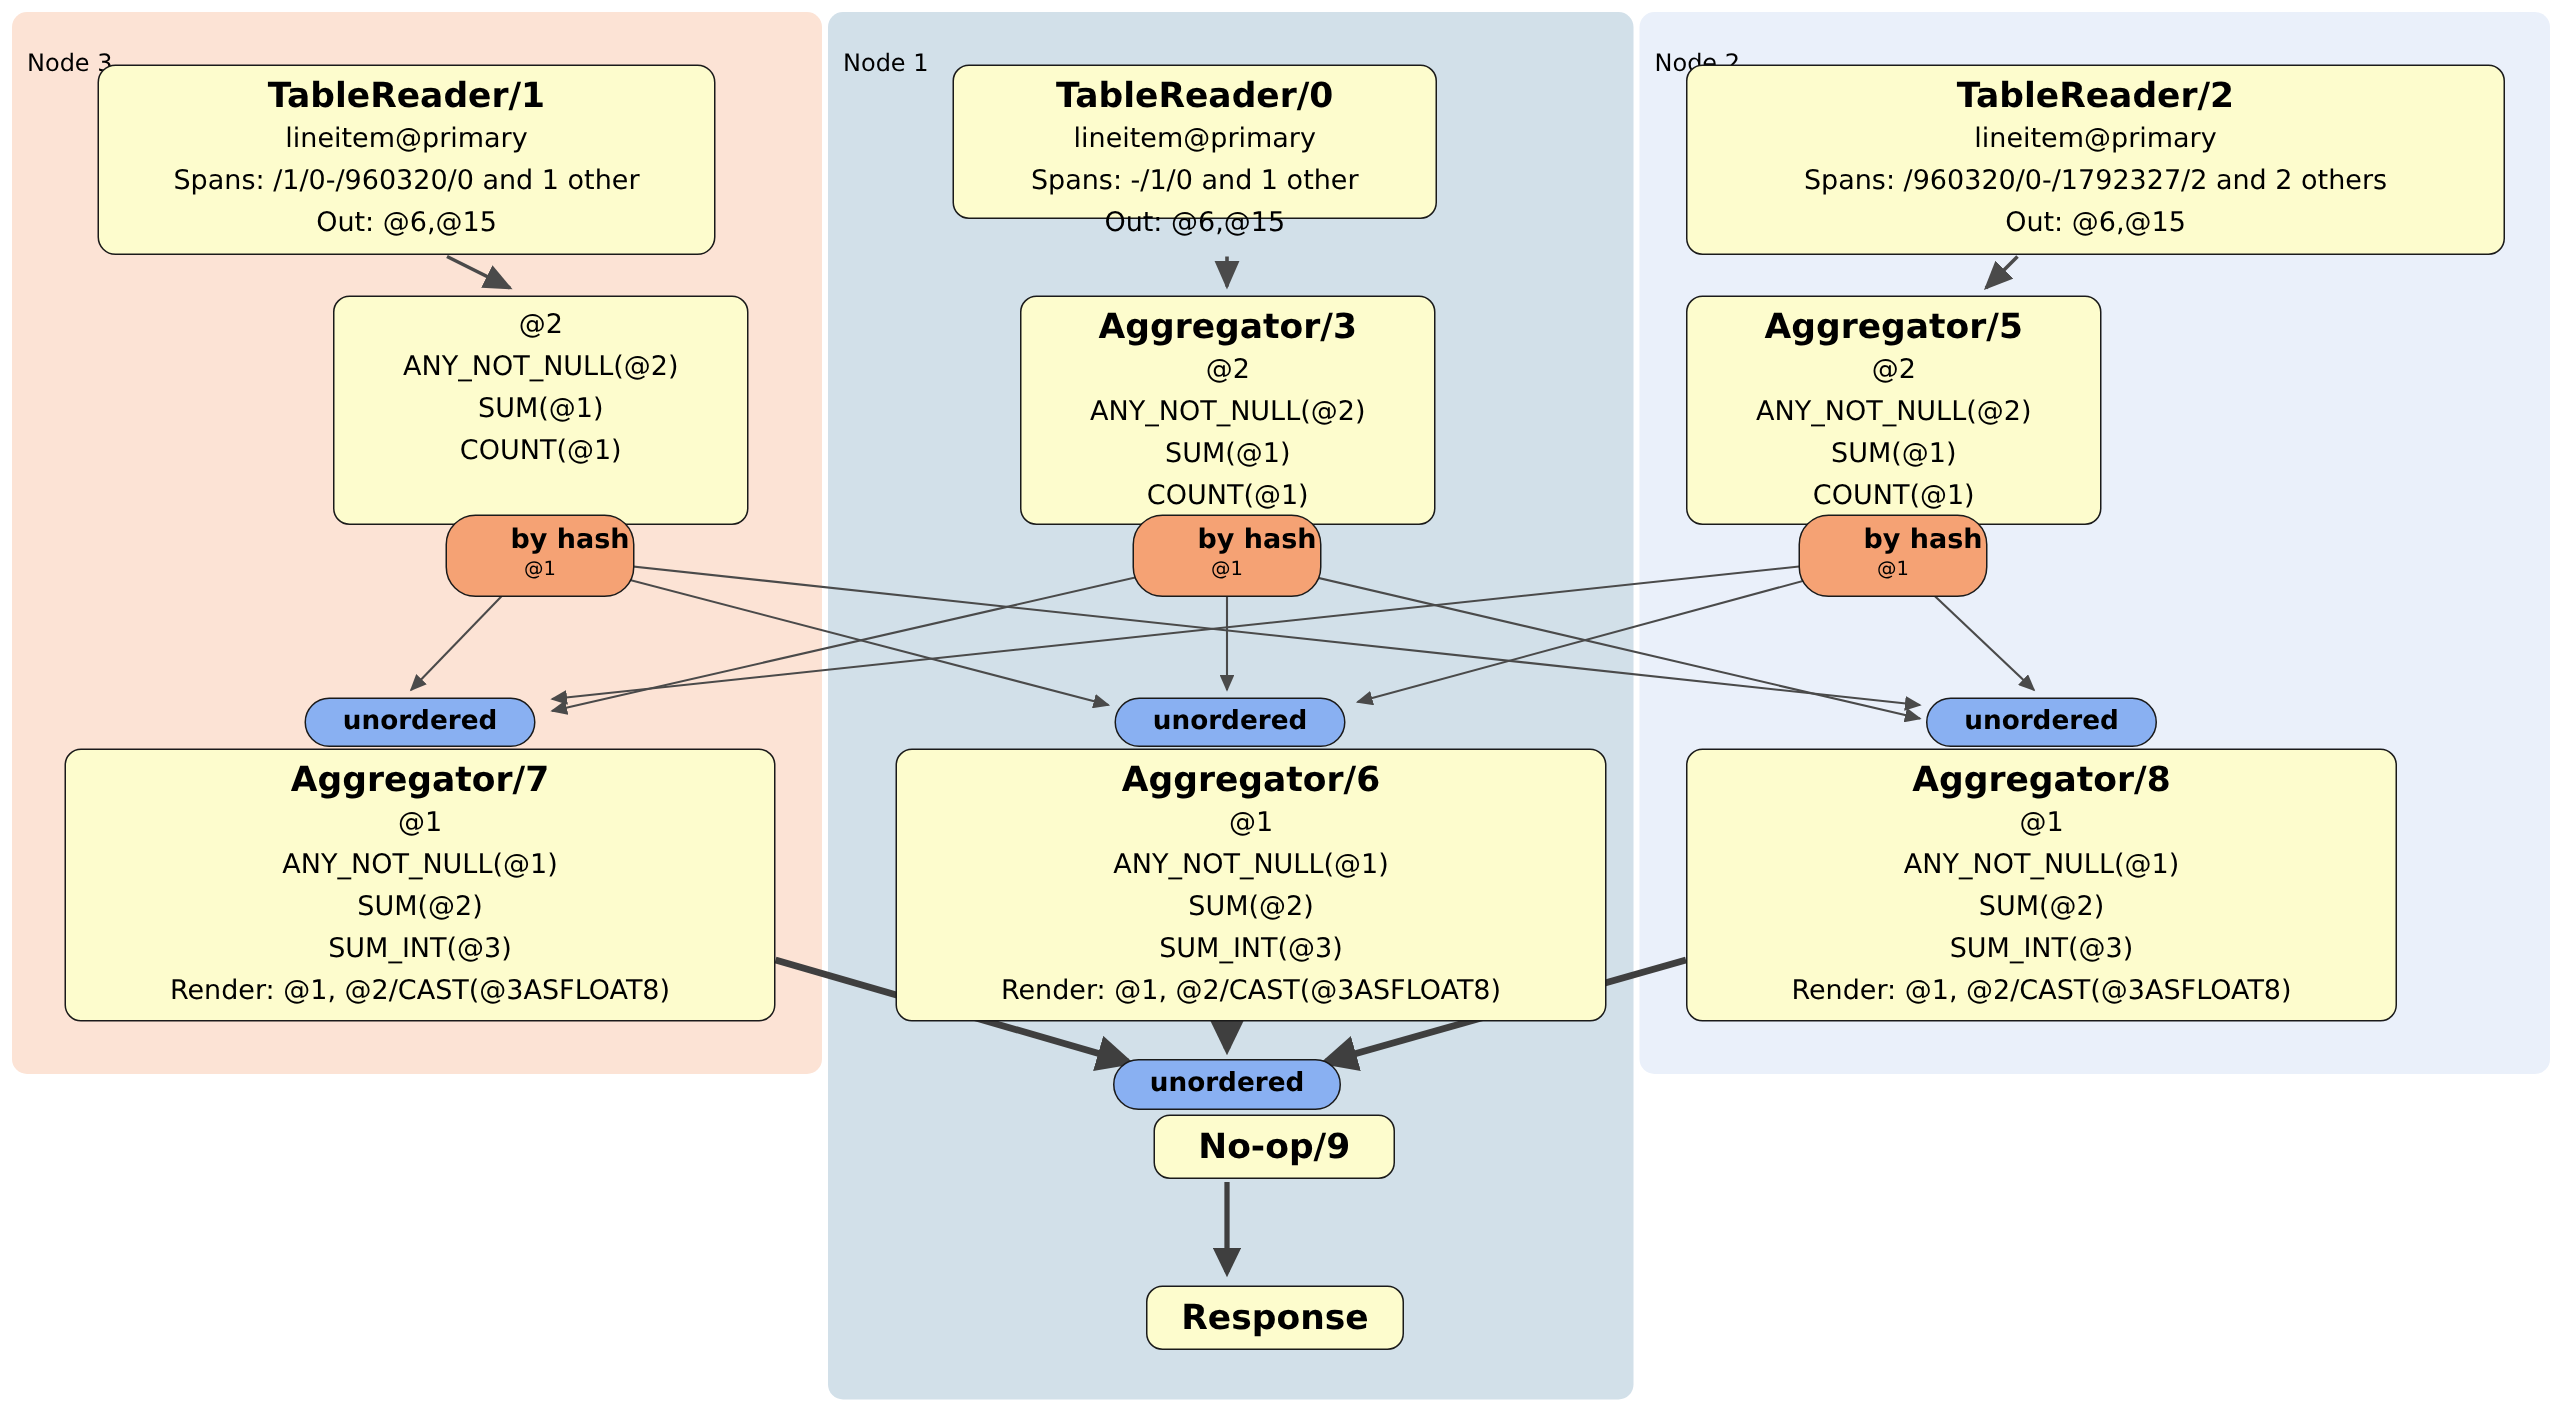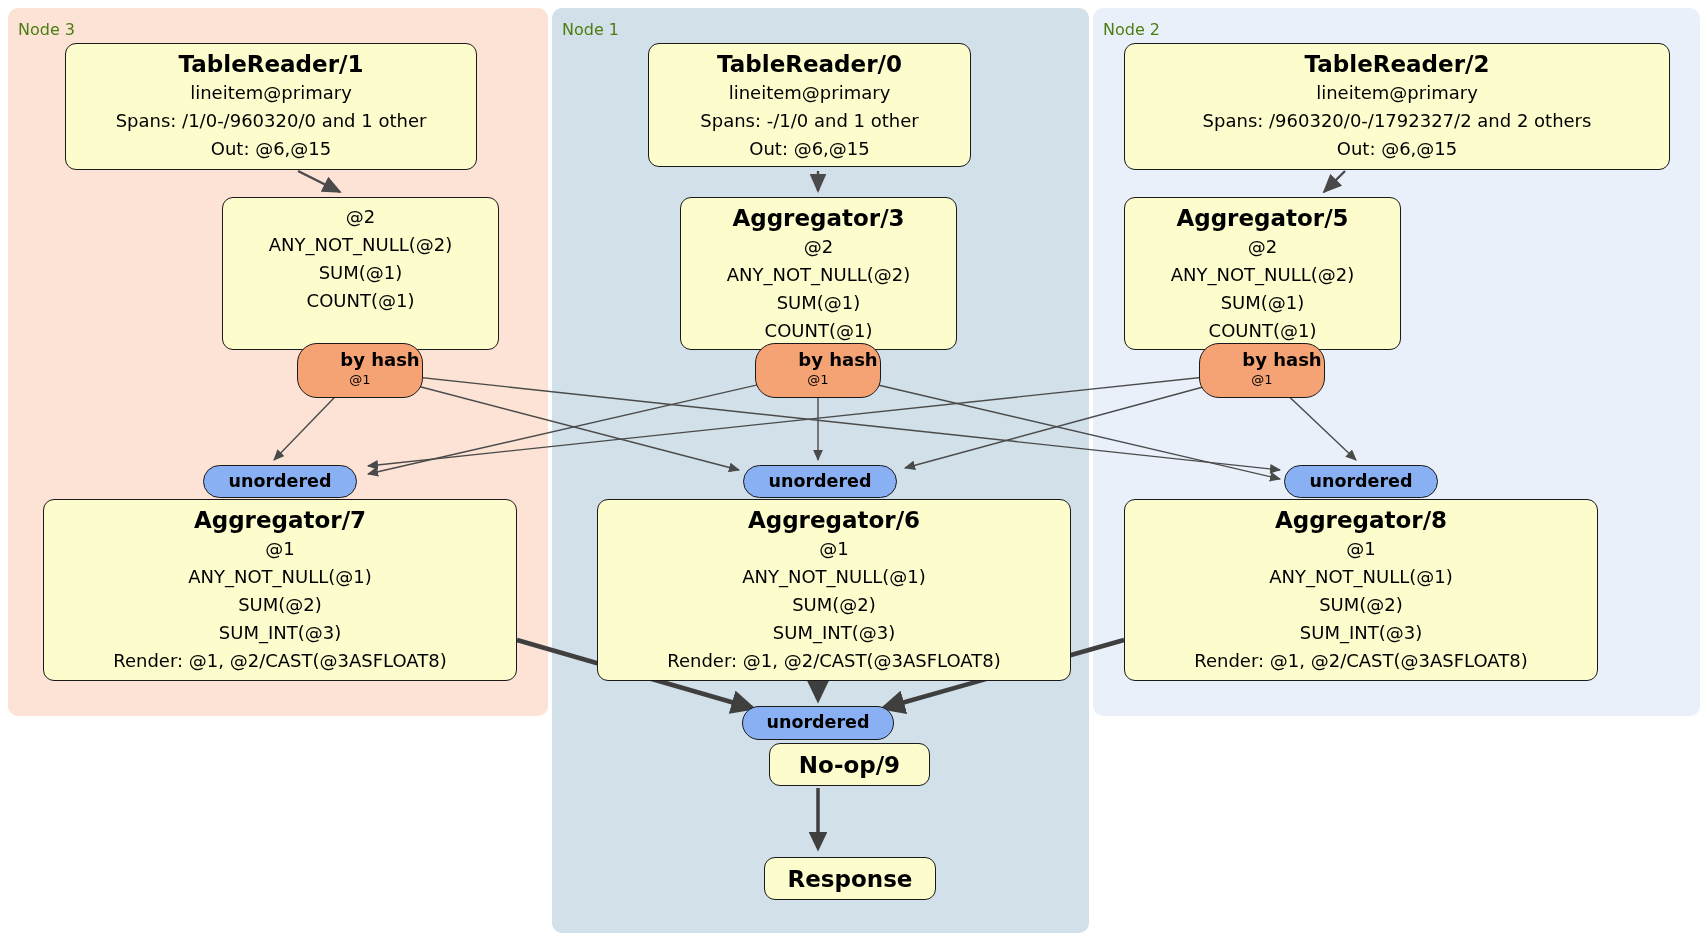--- a/index.html
+++ b/index.html
@@ -13,23 +13,23 @@
   }
   .region {
     position: absolute;
     border-radius: 10px;
   }
   .region-node3 { left: 8px;    top: 8px; width: 540px; height: 708px; background: #fce3d5; }
   .region-node1 { left: 552px;  top: 8px; width: 537px; height: 925px; background: #d2e0e9; }
   .region-node2 { left: 1093px; top: 8px; width: 607px; height: 708px; background: #eaf0fa; }
   .region-label {
     position: absolute;
-    top: 12px; left: 10px;
+    top: 24px; left: 10px;
     font-size: 16px;
-    color: #4d7c0f;
+    color: #000000;
   }
   svg.edges { position: absolute; left: 0; top: 0; pointer-events: none; }
   .pbox {
     position: absolute;
     background: #fdfccd;
     border: 1.6px solid #1a1a1a;
     border-radius: 11px;
     text-align: center;
     color: #000;
     box-sizing: border-box;
@@ -104,27 +104,27 @@
     <line x1="1262" y1="371" x2="905" y2="468" stroke="#4a4a4a" stroke-width="1.4" marker-end="url(#ah)"></line>
     <line x1="1262" y1="371" x2="1356" y2="460" stroke="#4a4a4a" stroke-width="1.4" marker-end="url(#ah)"></line>
 
     <line x1="517" y1="640" x2="752" y2="708" stroke="#3f3f3f" stroke-width="4.5" marker-end="url(#ahb)"></line>
     <line x1="818" y1="683" x2="818" y2="699" stroke="#3f3f3f" stroke-width="4.5" marker-end="url(#ahb)"></line>
     <line x1="1124" y1="640" x2="884" y2="708" stroke="#3f3f3f" stroke-width="4.5" marker-end="url(#ahb)"></line>
 
     <line x1="818" y1="788" x2="818" y2="848" stroke="#3f3f3f" stroke-width="3.5" marker-end="url(#ahb)"></line>
   </svg>
 
-  <div class="pbox" style="left:65px; top:43px; width:412px; height:127px;">
+  <div class="pbox" style="left:65px; top:43px; width:412px; height:127px;border-radius:12px;">
     <div class="title">TableReader/1</div>
     <div class="bline">lineitem@primary</div>
     <div class="bline">Spans: /1/0-/960320/0 and 1 other</div>
     <div class="bline">Out: @6,@15</div>
   </div>
-  <div class="pbox" style="left:648px; top:43px; width:323px; height:124px;">
+  <div class="pbox" style="left:635px; top:43px; width:323px; height:103px;">
     <div class="title">TableReader/0</div>
     <div class="bline">lineitem@primary</div>
     <div class="bline">Spans: -/1/0 and 1 other</div>
     <div class="bline">Out: @6,@15</div>
   </div>
   <div class="pbox" style="left:1124px; top:43px; width:546px; height:127px;">
     <div class="title">TableReader/2</div>
     <div class="bline">lineitem@primary</div>
     <div class="bline">Spans: /960320/0-/1792327/2 and 2 others</div>
     <div class="bline">Out: @6,@15</div>

